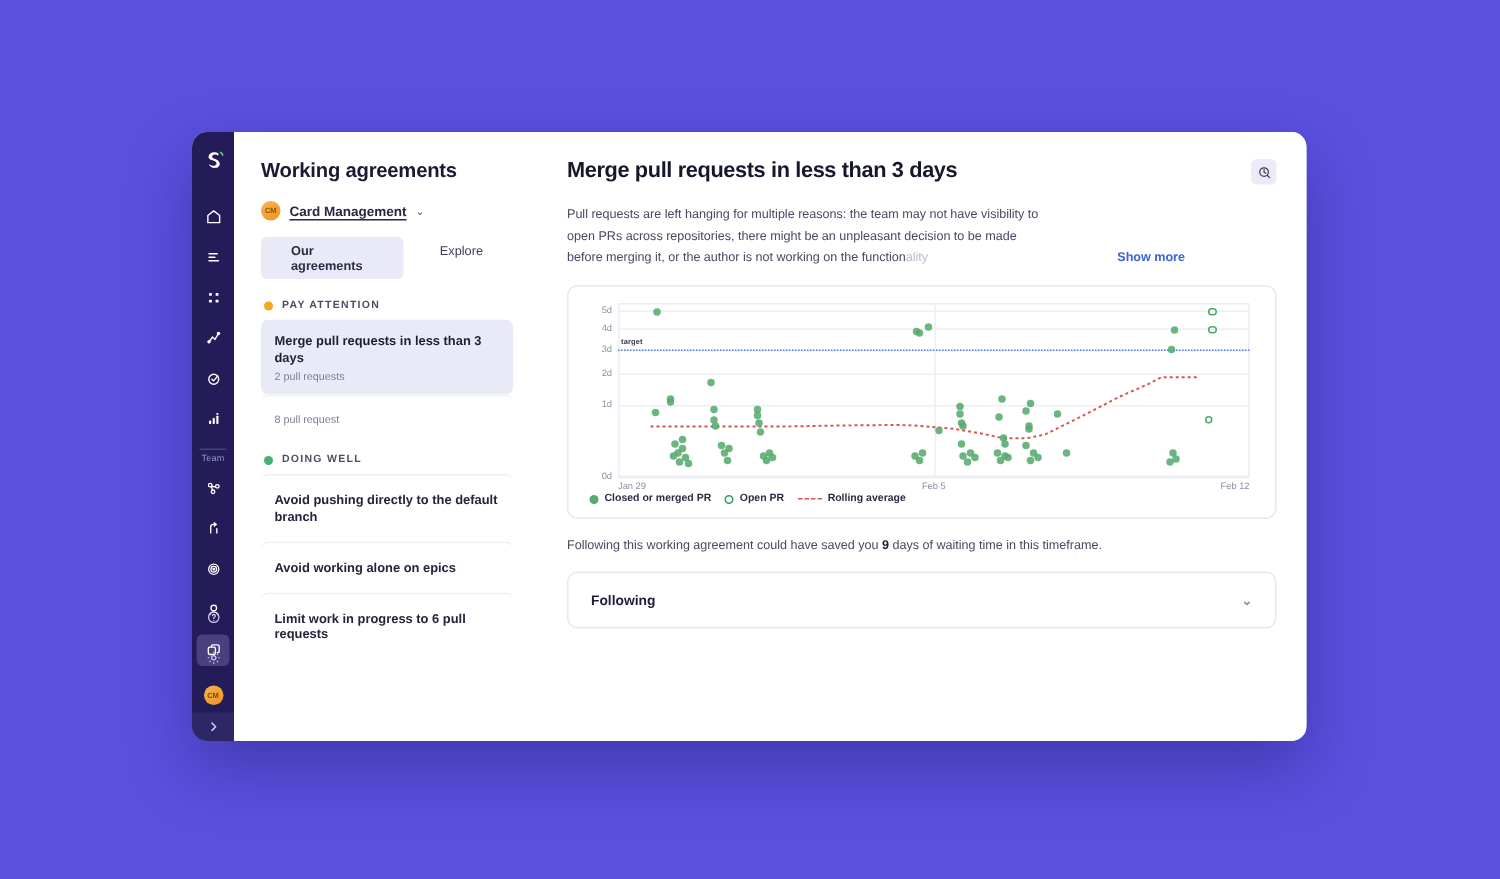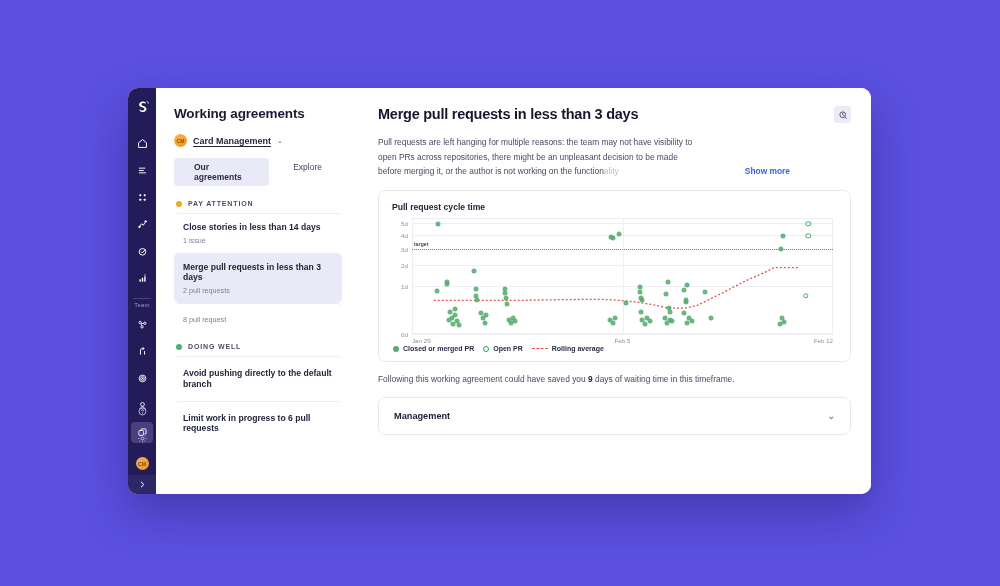--- a/index.html
+++ b/index.html
@@ -314,38 +314,37 @@
 
       <div class="tabs">
         <div class="tab sel">Our agreements</div>
         <div class="tab">Explore</div>
       </div>
 
       <div class="group-head">
         <span class="dot attention"></span>
         <span>PAY ATTENTION</span>
       </div>
-      <div class="agr">
-        <div class="agr-title">Close stories in less than 14 days</div>
-        <div class="agr-sub">1 issue</div>
-      </div>
       <div class="agr sel">
         <div class="agr-title">Merge pull requests in less than 3 days</div>
         <div class="agr-sub">2 pull requests</div>
       </div>
       <div class="agr">
         <div class="agr-sub">8 pull request</div>
       </div>
 
       <div class="group-head" style="margin-top:11px">
         <span class="dot well"></span>
         <span>DOING WELL</span>
       </div>
       <div class="agr plain">
         <div class="agr-title">Avoid pushing directly to the default branch</div>
+      </div>
+      <div class="agr plain">
+        <div class="agr-title">Avoid working alone on epics</div>
       </div>
       <div class="agr plain">
         <div class="agr-title">Limit work in progress to 6 pull requests</div>
       </div>
     </div>
 
     <div class="main">
       <div class="main-head">
         <div class="main-title">Merge pull requests in less than 3 days</div>
         <div class="head-action">
@@ -357,21 +356,20 @@
         </div>
       </div>
 
       <div class="desc">
         <span>Pull requests are left hanging for multiple reasons: the team may not have visibility to open PRs across repositories, there might be an unpleasant decision to be made before merging it, or the author is not working on the function</span><span class="fade">ality</span>
         <span class="show-more">Show more</span>
       </div>
 
 
       <div class="card chart-card">
-        <div class="chart-title">Pull request cycle time</div>
         <div class="plot" id="plot">
           <div class="plot-frame"></div>
         <div class="gridline" style="top: 100%;"></div>
             <div class="ytick" style="top: 100%;">0d</div>
             <div class="gridline" style="top: 58.3941%;"></div>
             <div class="ytick" style="top: 58.3941%;">1d</div>
             <div class="gridline" style="top: 40.339%;"></div>
             <div class="ytick" style="top: 40.339%;">2d</div>
             <div class="gridline" style="top: 26.3355%;"></div>
             <div class="ytick" style="top: 26.3355%;">3d</div>
@@ -474,20 +472,20 @@
           </div>
         </div>
       </div>
 
       <div class="savings">
         <span>Following this working agreement could have saved you </span><b>9</b><span> days of waiting time in this timeframe.</span>
       </div>
 
       <div class="card" style="margin-top:13px">
         <div class="card-row">
-          <span>Management</span>
+          <span>Following</span>
           <span class="chev">⌄</span>
         </div>
       </div>
     </div>
 
   </div>
 </div>
 
 </body></html>

